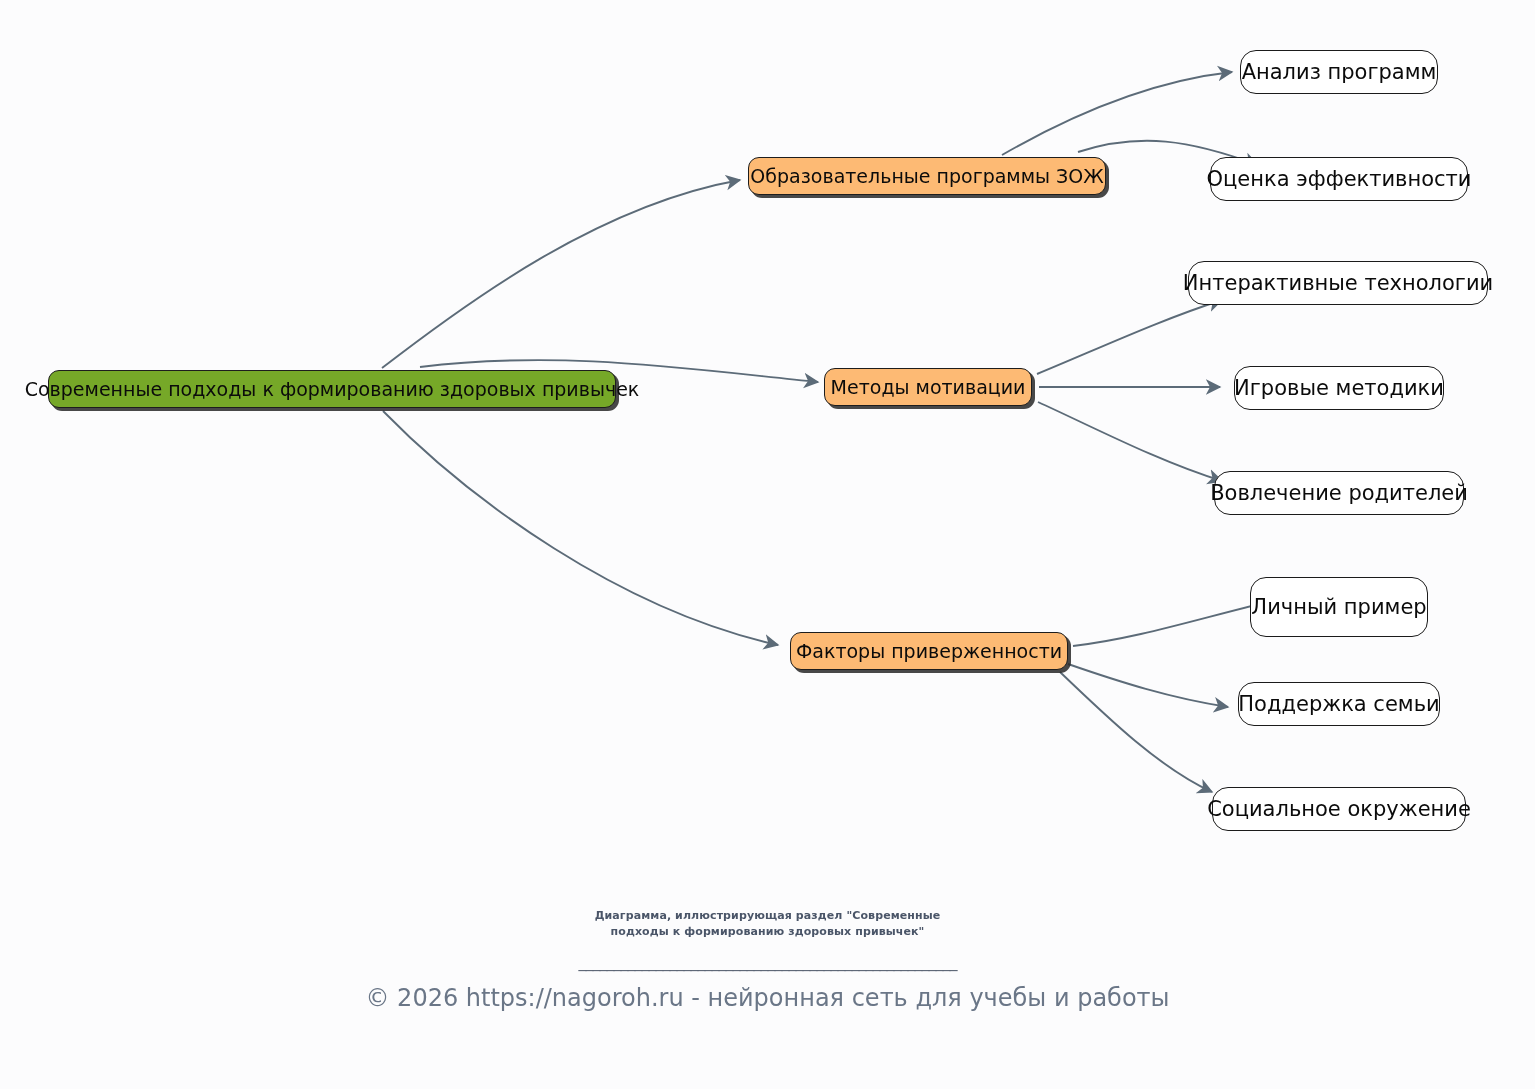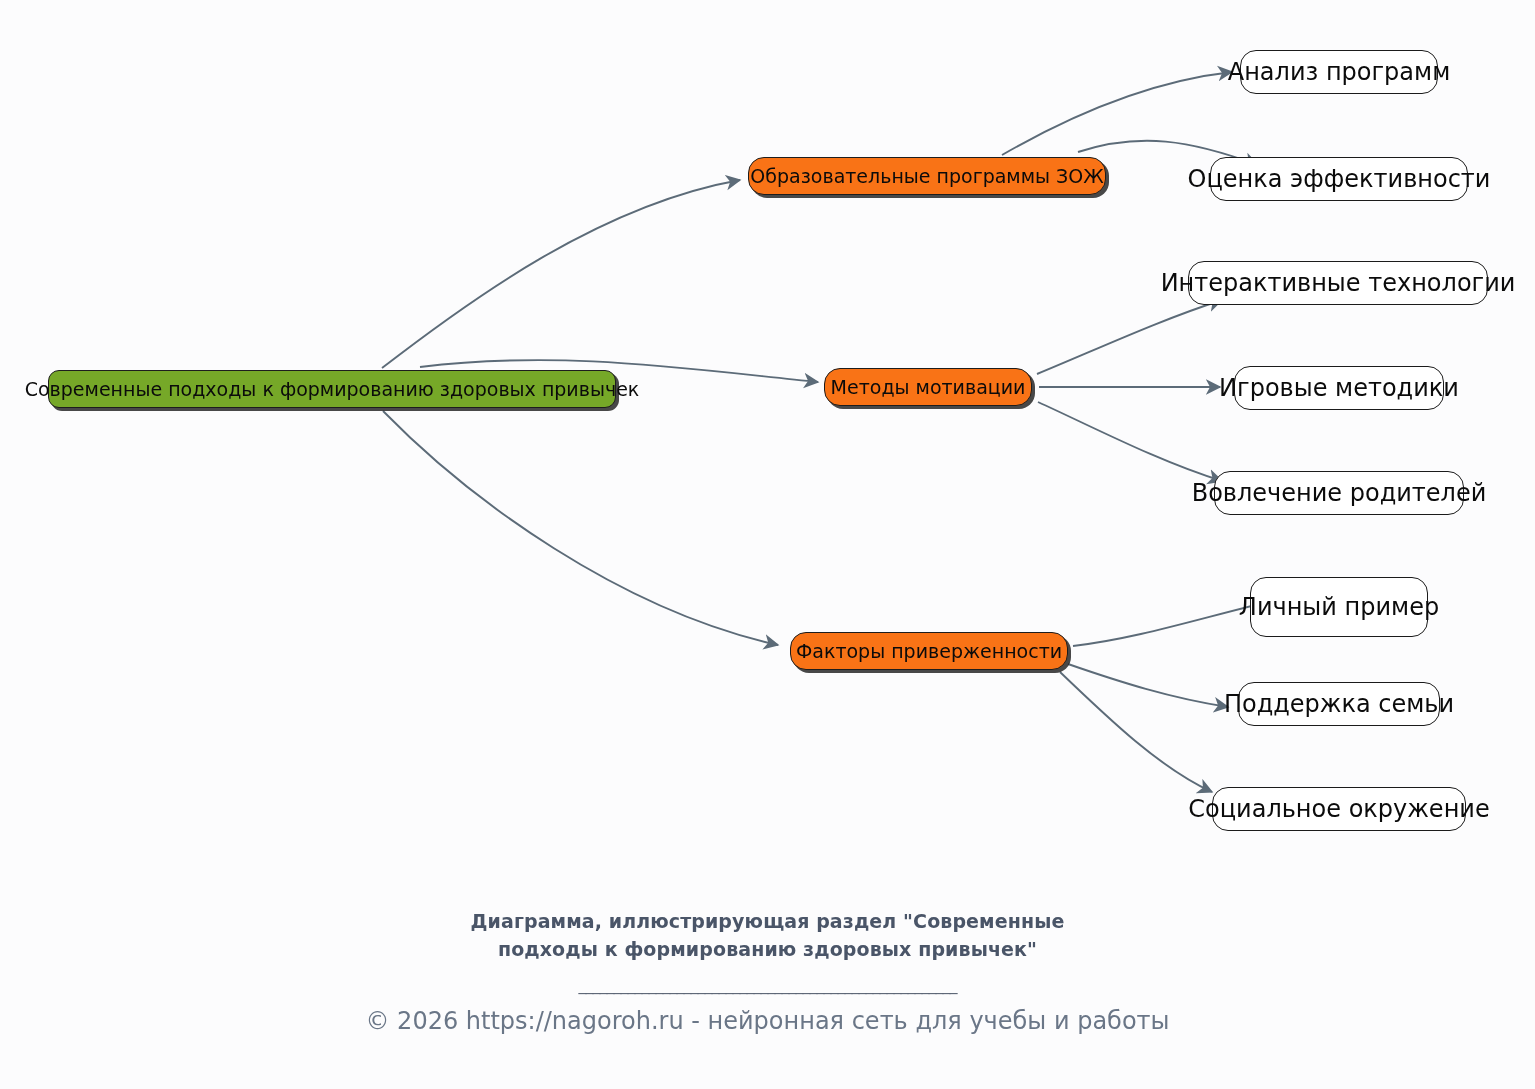--- a/index.html
+++ b/index.html
@@ -42,43 +42,42 @@
     border: 1px solid #1d1d1d;
     color: #0b0b0b;
     font-size: 19px;
     padding: 0 16px;
     box-shadow: 3px 3px 0 0 rgba(40,40,40,0.85);
   }
   .node.root {
     background: #76a828;
   }
   .node.branch {
-    background: #f97316;
-    border-radius: 16px;
+    background: #fdba74;
   }
   
   .node.leaf {
     background: #ffffff;
     border: 1.6px solid #1b1b1b;
     border-radius: 16px;
     color: #0b0b0b;
-    font-size: 24px;
+    font-size: 21px;
     padding: 0 16px;
   }
   
   #caption {
     position: absolute;
     left: 0;
     top: 908px;
     width: 1535px;
     text-align: center;
     pointer-events: none;
   }
   #caption .title {
-    font-size: 19px;
+    font-size: 11px;
     font-weight: bold;
     color: #4a5568;
     line-height: 1.45;
     letter-spacing: 0.1px;
   }
   #caption .rule {
     margin-top: 12px;
     font-size: 16px;
     color: #5b6575;
     letter-spacing: -1px;

